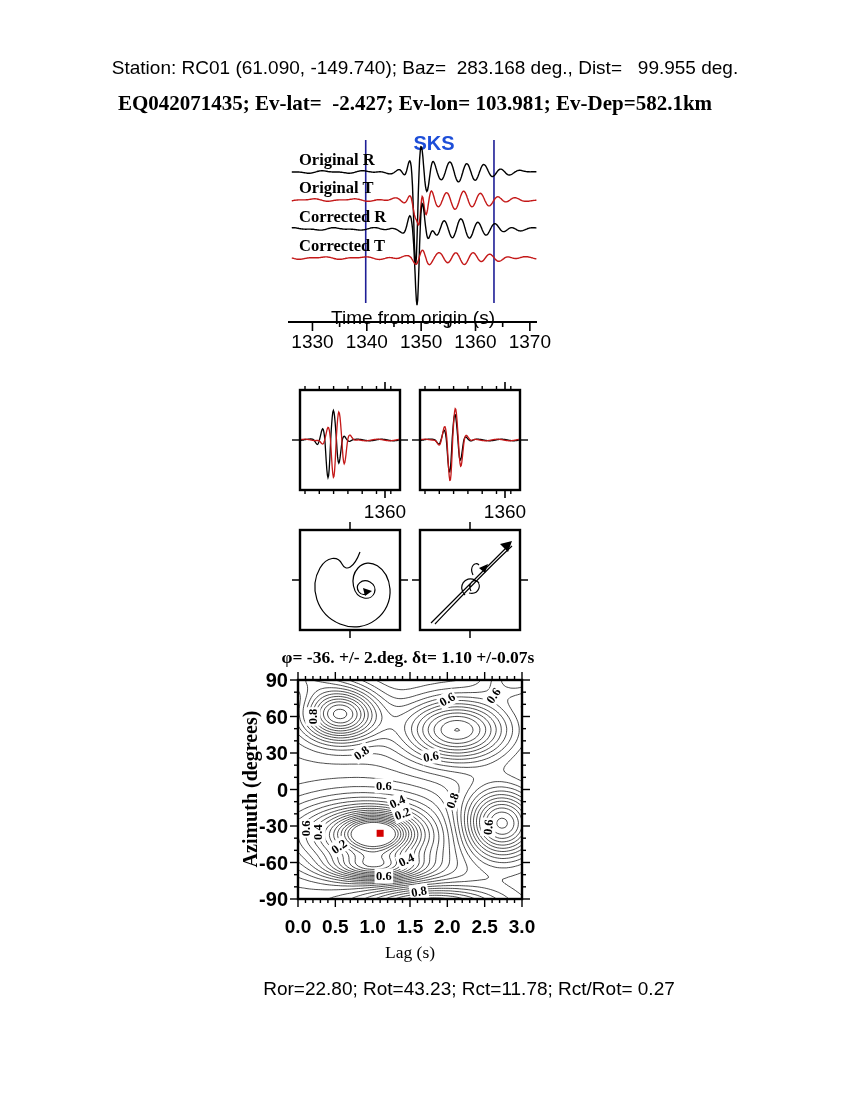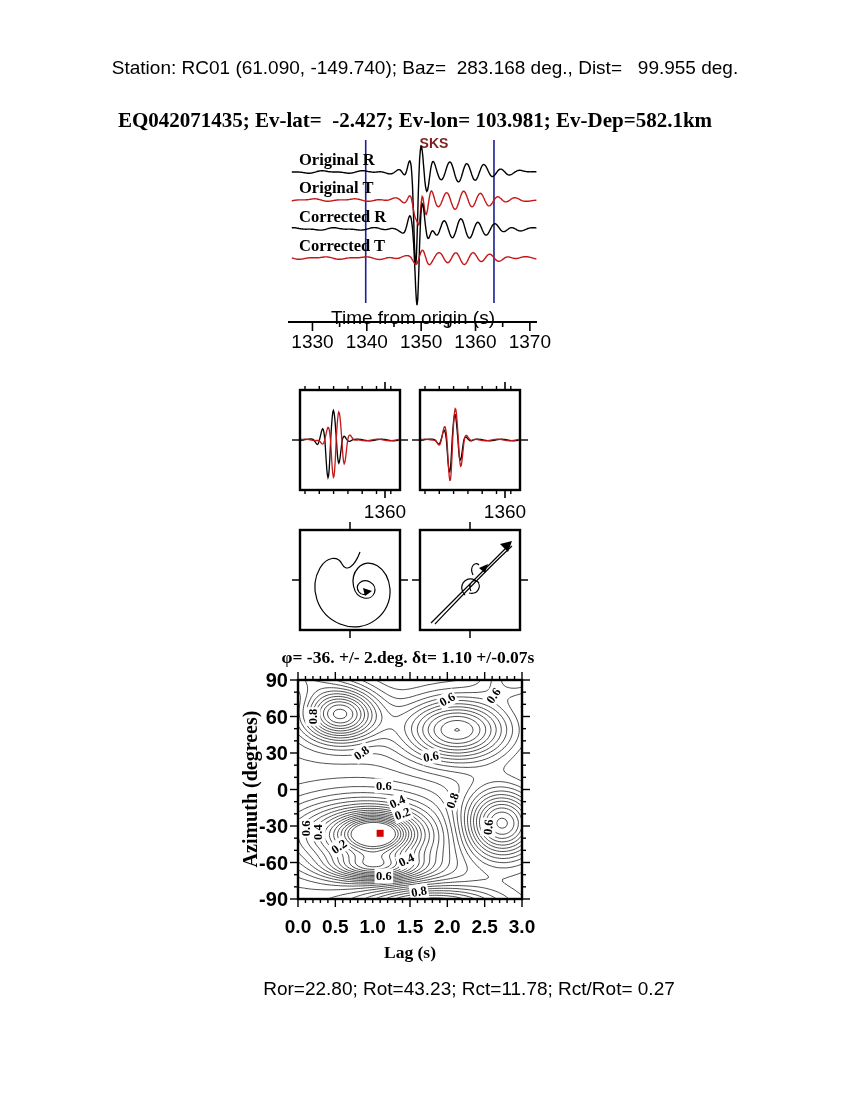--- a/index.html
+++ b/index.html
@@ -1,27 +1,27 @@
 <!DOCTYPE html>
 <html><head>
 <meta charset="utf-8">
 <style>
   html,body{margin:0;padding:0;background:#fff;}
   .page{position:relative;width:770px;height:1100px;background:#ffffff;overflow:hidden;
         font-family:"Liberation Sans",sans-serif;color:#000;}
   .abs{position:absolute;white-space:pre;}
   .ctr{transform:translate(-50%,-50%);}
   .h1{left:425px;top:68px;font-size:19px;}
-  .h2{left:415px;top:120px;font-family:"Liberation Serif",serif;font-weight:bold;font-size:21px;}
-  .sks{left:434px;top:143px;font-weight:bold;font-size:14px;color:#7f1d1d;}
+  .h2{left:415px;top:103px;font-family:"Liberation Serif",serif;font-weight:bold;font-size:21px;}
+  .sks{left:434px;top:143px;font-weight:bold;font-size:20px;color:#1d4ed8;}
   .taxis-title{left:413px;top:318px;font-size:19px;}
   .phi{left:408px;top:657px;font-family:"Liberation Serif",serif;font-weight:bold;font-size:17.5px;text-align:right;}
   .ylab{left:250px;top:789px;transform:translate(-50%,-50%) rotate(-90deg);
         font-family:"Liberation Serif",serif;font-weight:bold;font-size:20px;}
-  .xlab{left:410px;top:952px;font-family:"Liberation Serif",serif;font-weight:bold;font-size:17.5px;text-align:right;}
+  .xlab{left:410px;top:952px;font-family:"Liberation Serif",serif;font-weight:normal;font-size:17.5px;text-align:right;}
   .foot{left:425px;top:989px;font-size:19px;margin-left:44px;}
   svg{position:absolute;left:0;top:0;}
 </style>
 </head>
 <body>
 
 <div class="page">
   <div class="abs ctr h1">Station: RC01 (61.090, -149.740); Baz=  283.168 deg., Dist=   99.955 deg.</div>
   <div class="abs ctr h2">EQ042071435; Ev-lat=  -2.427; Ev-lon= 103.981; Ev-Dep=582.1km</div>
   <div class="abs ctr sks">SKS</div>

